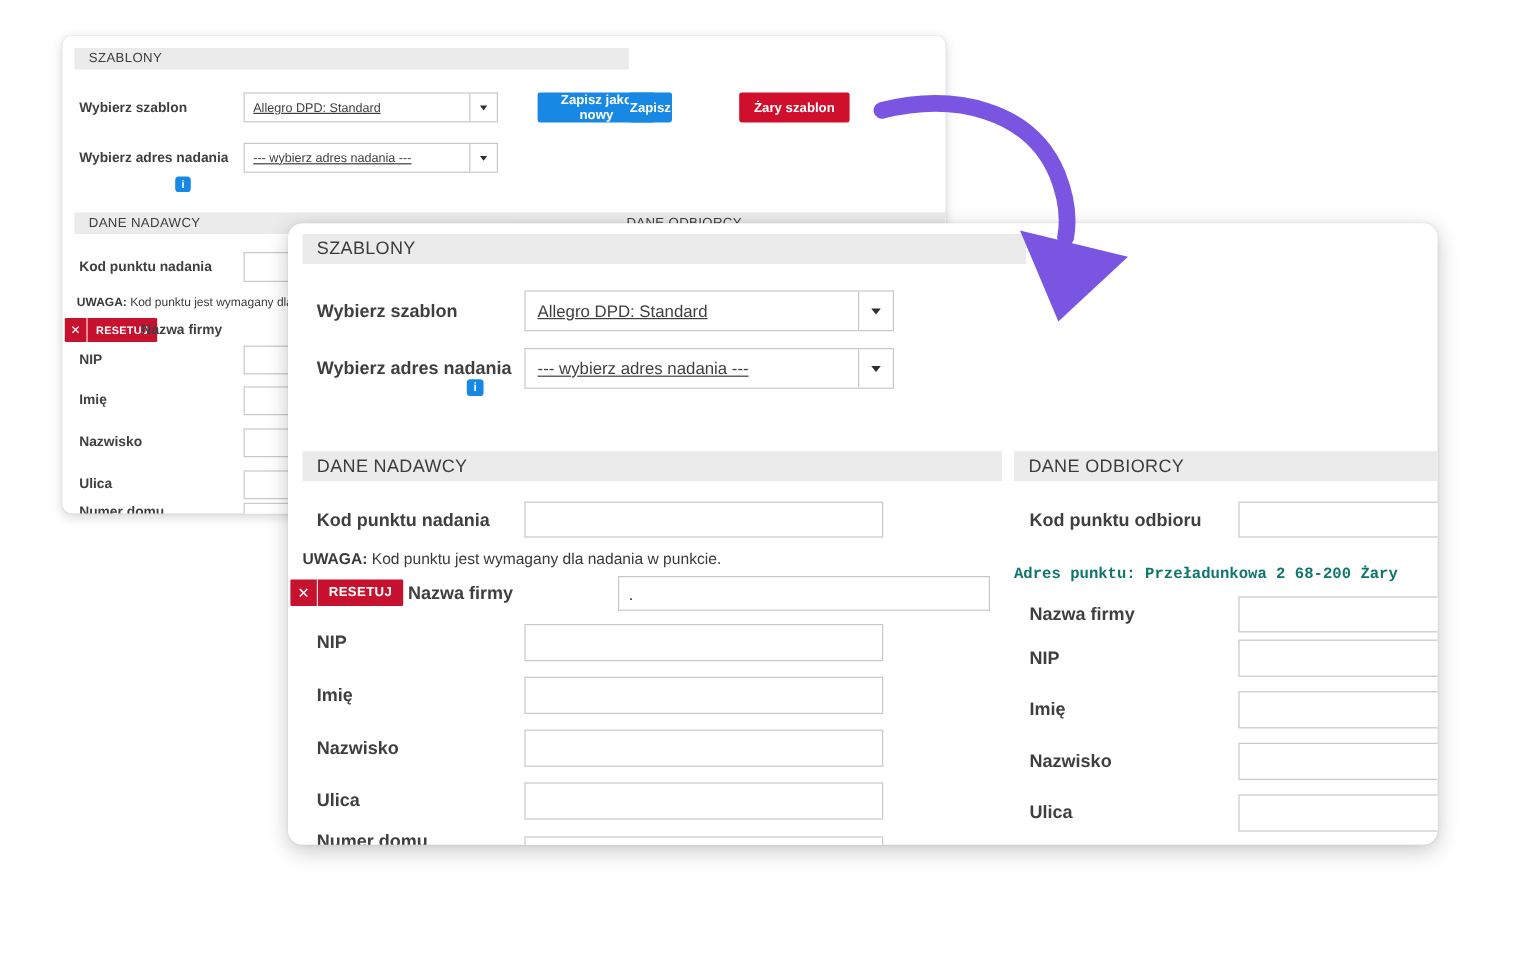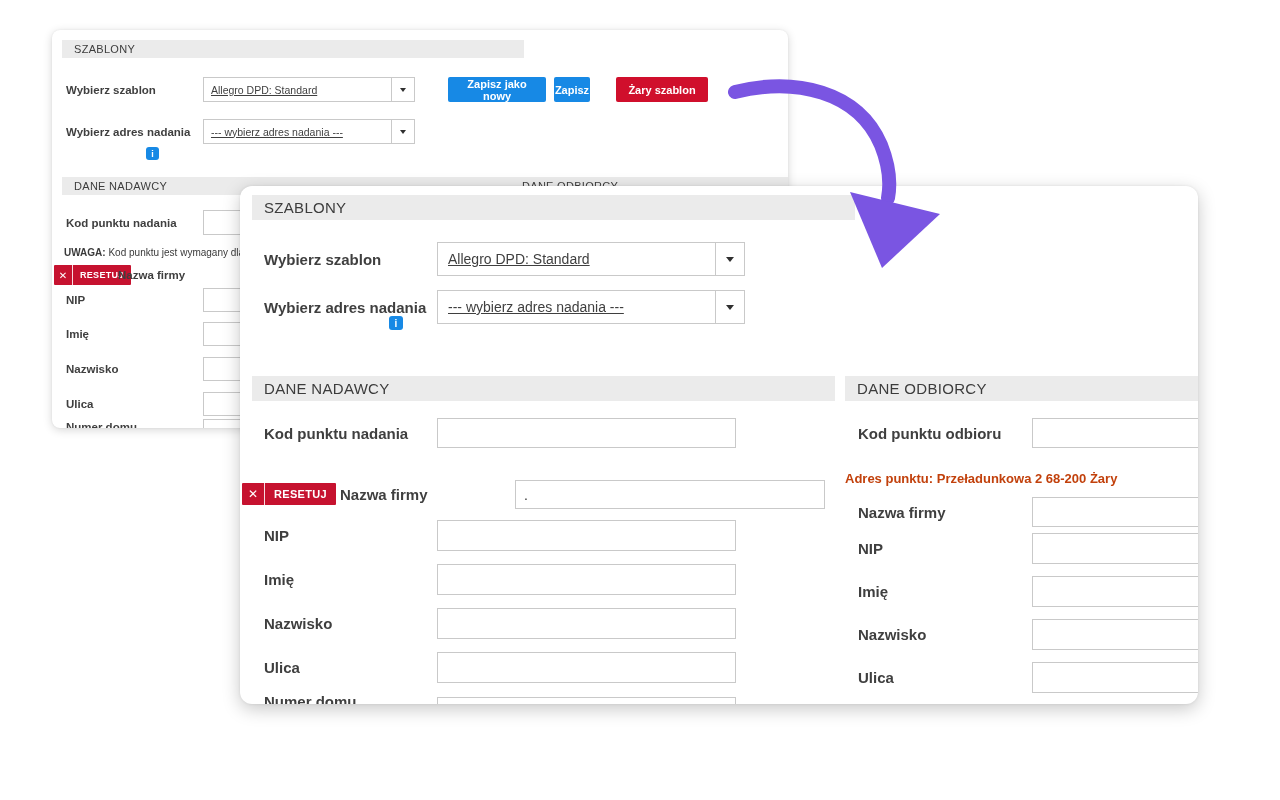--- a/index.html
+++ b/index.html
@@ -44,39 +44,39 @@
   .reset .t{display:flex;align-items:center;font-weight:bold;letter-spacing:.3px;}
   .front .reset .x{width:22px;font-size:12px;}
   .front .reset .t{padding:0 9px;font-size:11px;}
   .back  .reset .x{width:18px;font-size:10px;}
   .back  .reset .t{padding:0 7px;font-size:9px;}
   .info{position:absolute;display:flex;align-items:center;justify-content:center;
         background:var(--accent-blue,#1789e5);color:#fff;border-radius:3px;font-weight:bold;cursor:pointer;}
   .note{position:absolute;color:#3a3a3a;white-space:nowrap;}
   .front .note{font-size:13px;}
   .back  .note{font-size:10px;}
-  .note.bold{font-weight:bold;color:#c2410c;}
+  .note.bold{font-weight:bold;color:#0f766e;font-family:Liberation Mono, monospace;}
 </style>
 </head>
 <body>
 
 <section class="panel back">
   <div class="bar" style="left:10px;top:10px;width:462px;">
     <span>SZABLONY</span>
   </div>
 
   <div class="lbl" style="left:14px;top:47px;height:25px;">Wybierz szablon</div>
   <div class="sel" style="left:151px;top:47px;width:212px;height:25px;">
     <span class="val">Allegro DPD: Standard</span>
     <span class="arr">
         <span class="tri"></span>
       </span>
   </div>
   <button class="btn blue" style="left:396px;top:47px;width:98px;height:25px;">Zapisz jako nowy</button>
-  <button class="btn blue" style="left:502px;top:47px;width:36px;height:25px;">Zapisz</button>
+  <button class="btn blue" style="left:472px;top:47px;width:36px;height:25px;">Zapisz</button>
   <button class="btn red" style="left:564px;top:47px;width:92px;height:25px;">Żary szablon</button>
 
   <div class="lbl" style="left:14px;top:89px;height:25px;">Wybierz adres nadania</div>
   <div class="sel" style="left:151px;top:89px;width:212px;height:25px;">
     <span class="val">--- wybierz adres nadania ---</span>
     <span class="arr">
         <span class="tri"></span>
       </span>
   </div>
   <div class="info" style="left:94px;top:117px;width:13px;height:13px;font-size:9px;">i</div>
@@ -143,20 +143,23 @@
   <div class="bar" style="left:12px;top:190px;width:583px;">
     <span>DANE NADAWCY</span>
   </div>
   <div class="bar" style="left:605px;top:190px;width:353px;">
     <span>DANE ODBIORCY</span>
   </div>
 
   <div class="lbl" style="left:24px;top:232px;height:30px;">Kod punktu nadania</div>
   <input class="inp" style="left: 197px; top: 232px; width: 299px; height: 30px;">
 
+  <div class="note" style="left:12px;top:272px;">
+    <b>UWAGA:</b><span> Kod punktu jest wymagany dla nadania w punkcie.</span>
+  </div>
 
   <div class="reset" style="left:2px;top:297px;height:22px;">
     <span class="x">✕</span>
     <span class="t">RESETUJ</span>
   </div>
   <div class="lbl" style="left:100px;top:293px;height:30px;">Nazwa firmy</div>
   <input class="inp" style="left: 275px; top: 294px; width: 310px; height: 29px;" value=".">
 
   <div class="lbl" style="left:24px;top:334px;height:31px;">NIP</div>
   <input class="inp" style="left: 197px; top: 334px; width: 299px; height: 31px;">

